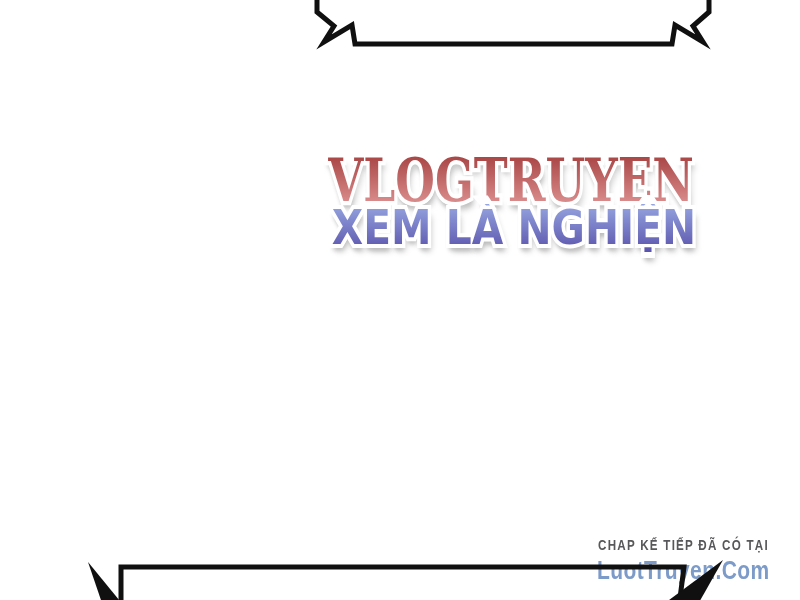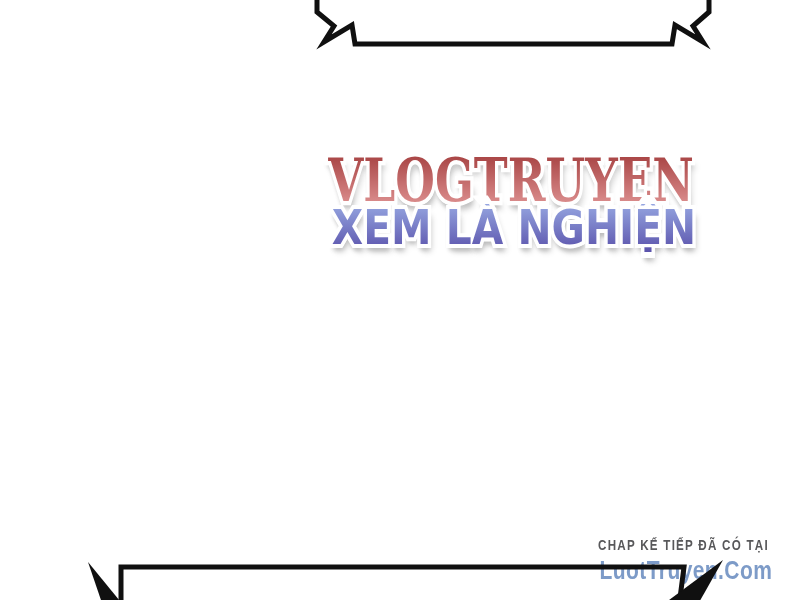--- a/index.html
+++ b/index.html
@@ -59,21 +59,21 @@
     }
     .wm-sub .wm-fill{
       background:linear-gradient(180deg,var(--subtitle-grad-top,#95a5e0),var(--subtitle-grad-bottom,#5a52ab));
       -webkit-background-clip:text;background-clip:text;color:transparent;
     }
   }
 
   
   .credit{
     position:absolute;right:25px;top:537px;
-    text-align:center;line-height:1.2;
+    text-align:left;line-height:1.2;
   }
   .credit-heading{
     font-size:14px;font-weight:bold;letter-spacing:1.5px;
     color:var(--credit-heading,#58585a);
     transform:scaleX(0.83);transform-origin:top right;
     margin-right:6px;white-space:nowrap;
   }
   .credit-site{
     margin-top:1px;
     font-size:25px;font-weight:bold;letter-spacing:0.5px;

